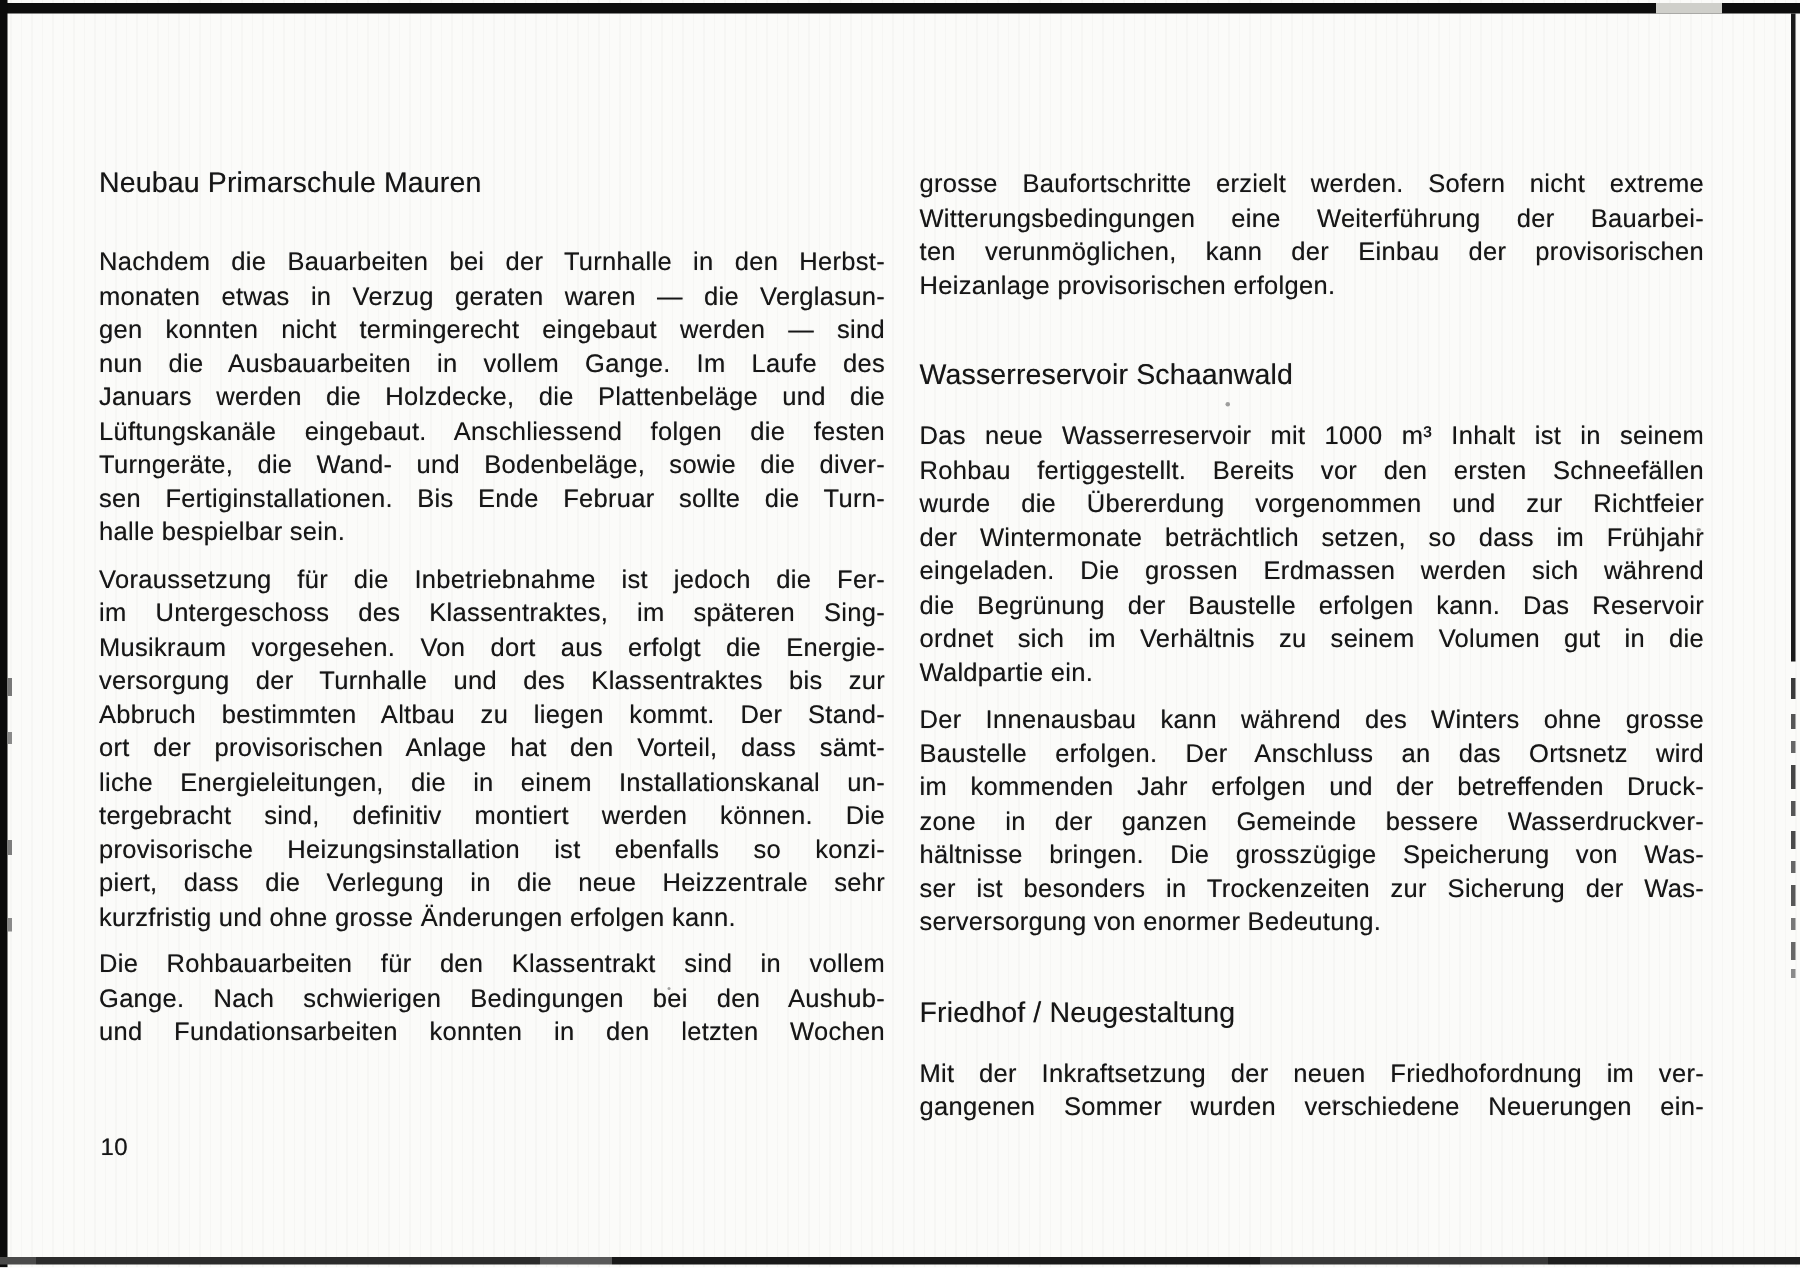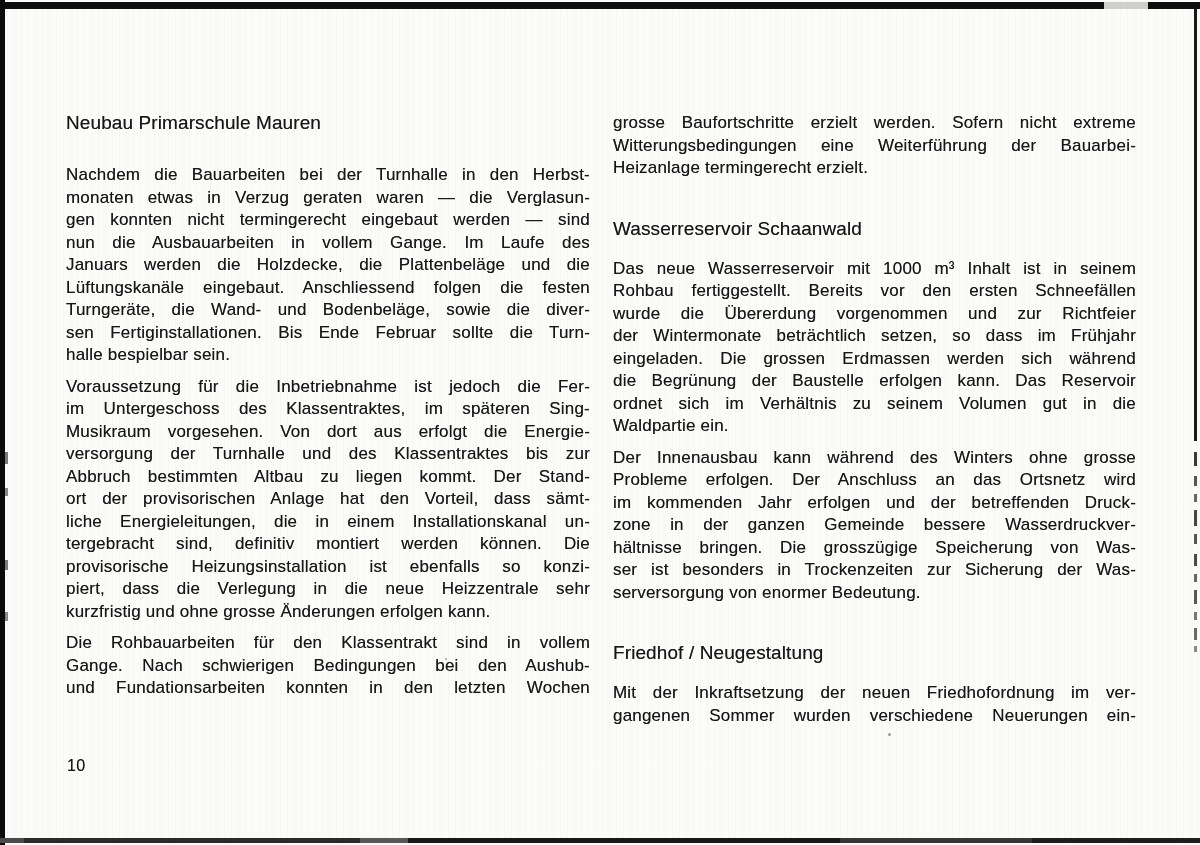--- a/index.html
+++ b/index.html
@@ -133,36 +133,37 @@
       <div class="block-paragraph">
         <div class="pline">Die Rohbauarbeiten für den Klassentrakt sind in vollem</div>
         <div class="pline">Gange. Nach schwierigen Bedingungen bei den Aushub-</div>
         <div class="pline">und Fundationsarbeiten konnten in den letzten Wochen</div>
       </div>
     </div>
   <div class="col col-right">
       <div class="block-paragraph">
         <div class="pline">grosse Baufortschritte erzielt werden. Sofern nicht extreme</div>
         <div class="pline">Witterungsbedingungen eine Weiterführung der Bauarbei-</div>
-        <div class="pline endline">Heizanlage termingerecht erzielt.</div>
+        <div class="pline">ten verunmöglichen, kann der Einbau der provisorischen</div>
+        <div class="pline endline">Heizanlage provisorischen erfolgen.</div>
       </div>
       <div class="block-heading">Wasserreservoir Schaanwald</div>
       <div class="block-paragraph">
         <div class="pline">Das neue Wasserreservoir mit 1000 m³ Inhalt ist in seinem</div>
         <div class="pline">Rohbau fertiggestellt. Bereits vor den ersten Schneefällen</div>
         <div class="pline">wurde die Übererdung vorgenommen und zur Richtfeier</div>
         <div class="pline">der Wintermonate beträchtlich setzen, so dass im Frühjahr</div>
         <div class="pline">eingeladen. Die grossen Erdmassen werden sich während</div>
         <div class="pline">die Begrünung der Baustelle erfolgen kann. Das Reservoir</div>
         <div class="pline">ordnet sich im Verhältnis zu seinem Volumen gut in die</div>
         <div class="pline endline">Waldpartie ein.</div>
       </div>
       <div class="block-paragraph">
         <div class="pline">Der Innenausbau kann während des Winters ohne grosse</div>
-        <div class="pline">Probleme erfolgen. Der Anschluss an das Ortsnetz wird</div>
+        <div class="pline">Baustelle erfolgen. Der Anschluss an das Ortsnetz wird</div>
         <div class="pline">im kommenden Jahr erfolgen und der betreffenden Druck-</div>
         <div class="pline">zone in der ganzen Gemeinde bessere Wasserdruckver-</div>
         <div class="pline">hältnisse bringen. Die grosszügige Speicherung von Was-</div>
         <div class="pline">ser ist besonders in Trockenzeiten zur Sicherung der Was-</div>
         <div class="pline endline">serversorgung von enormer Bedeutung.</div>
       </div>
       <div class="block-heading">Friedhof / Neugestaltung</div>
       <div class="block-paragraph">
         <div class="pline">Mit der Inkraftsetzung der neuen Friedhofordnung im ver-</div>
         <div class="pline">gangenen Sommer wurden verschiedene Neuerungen ein-</div>

